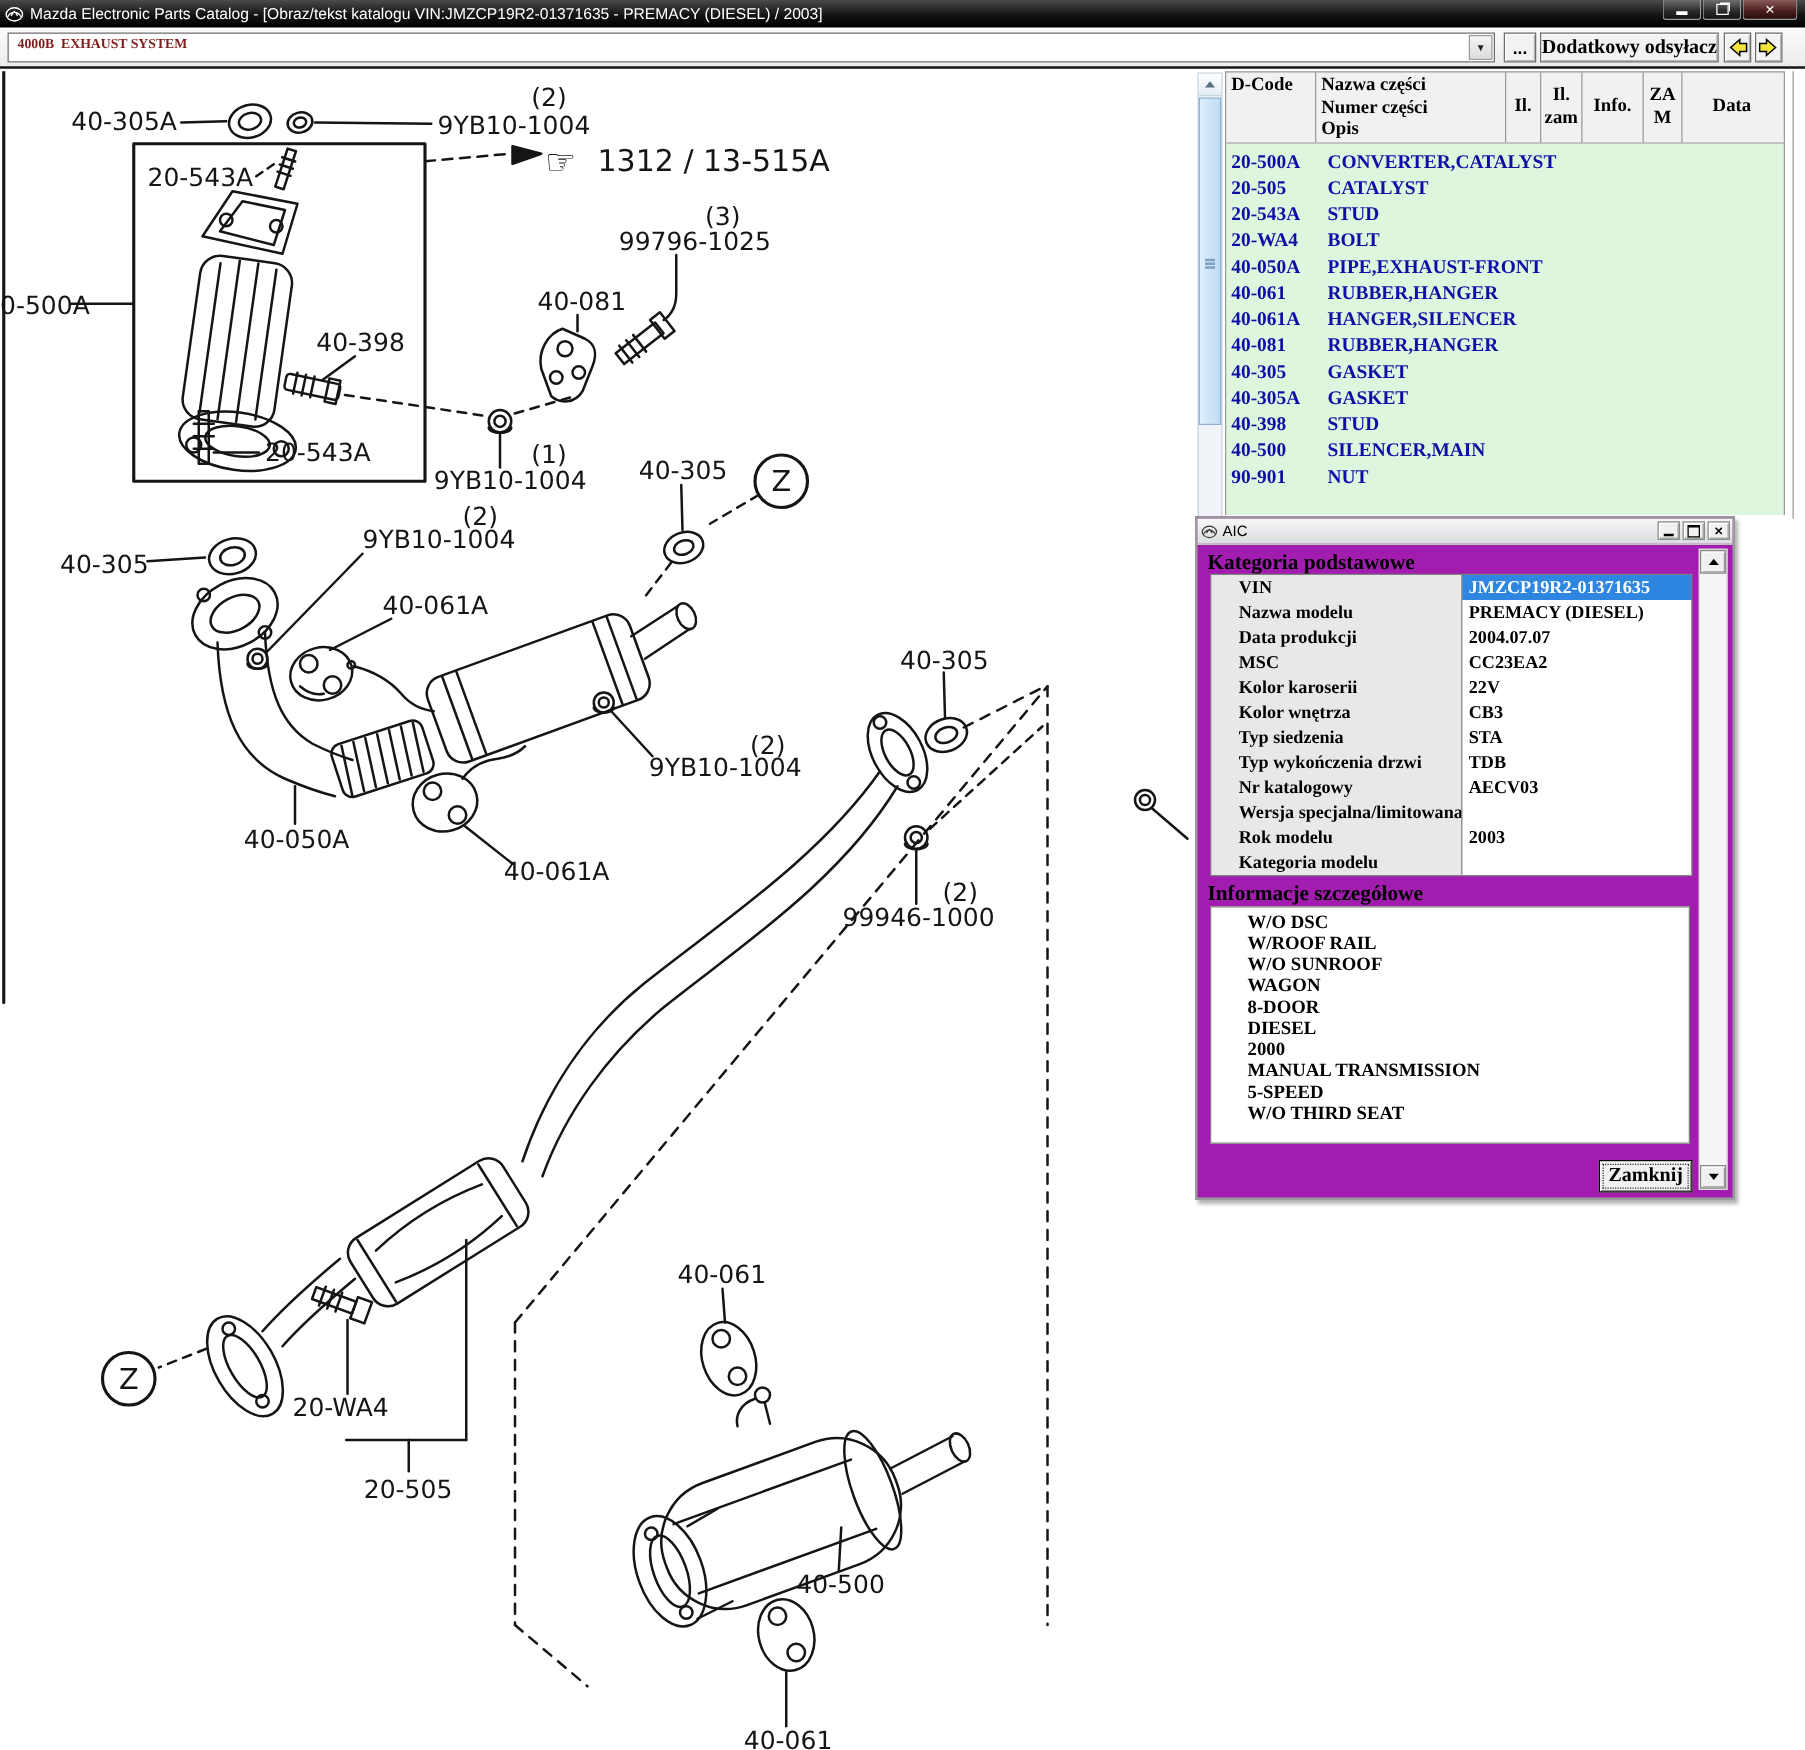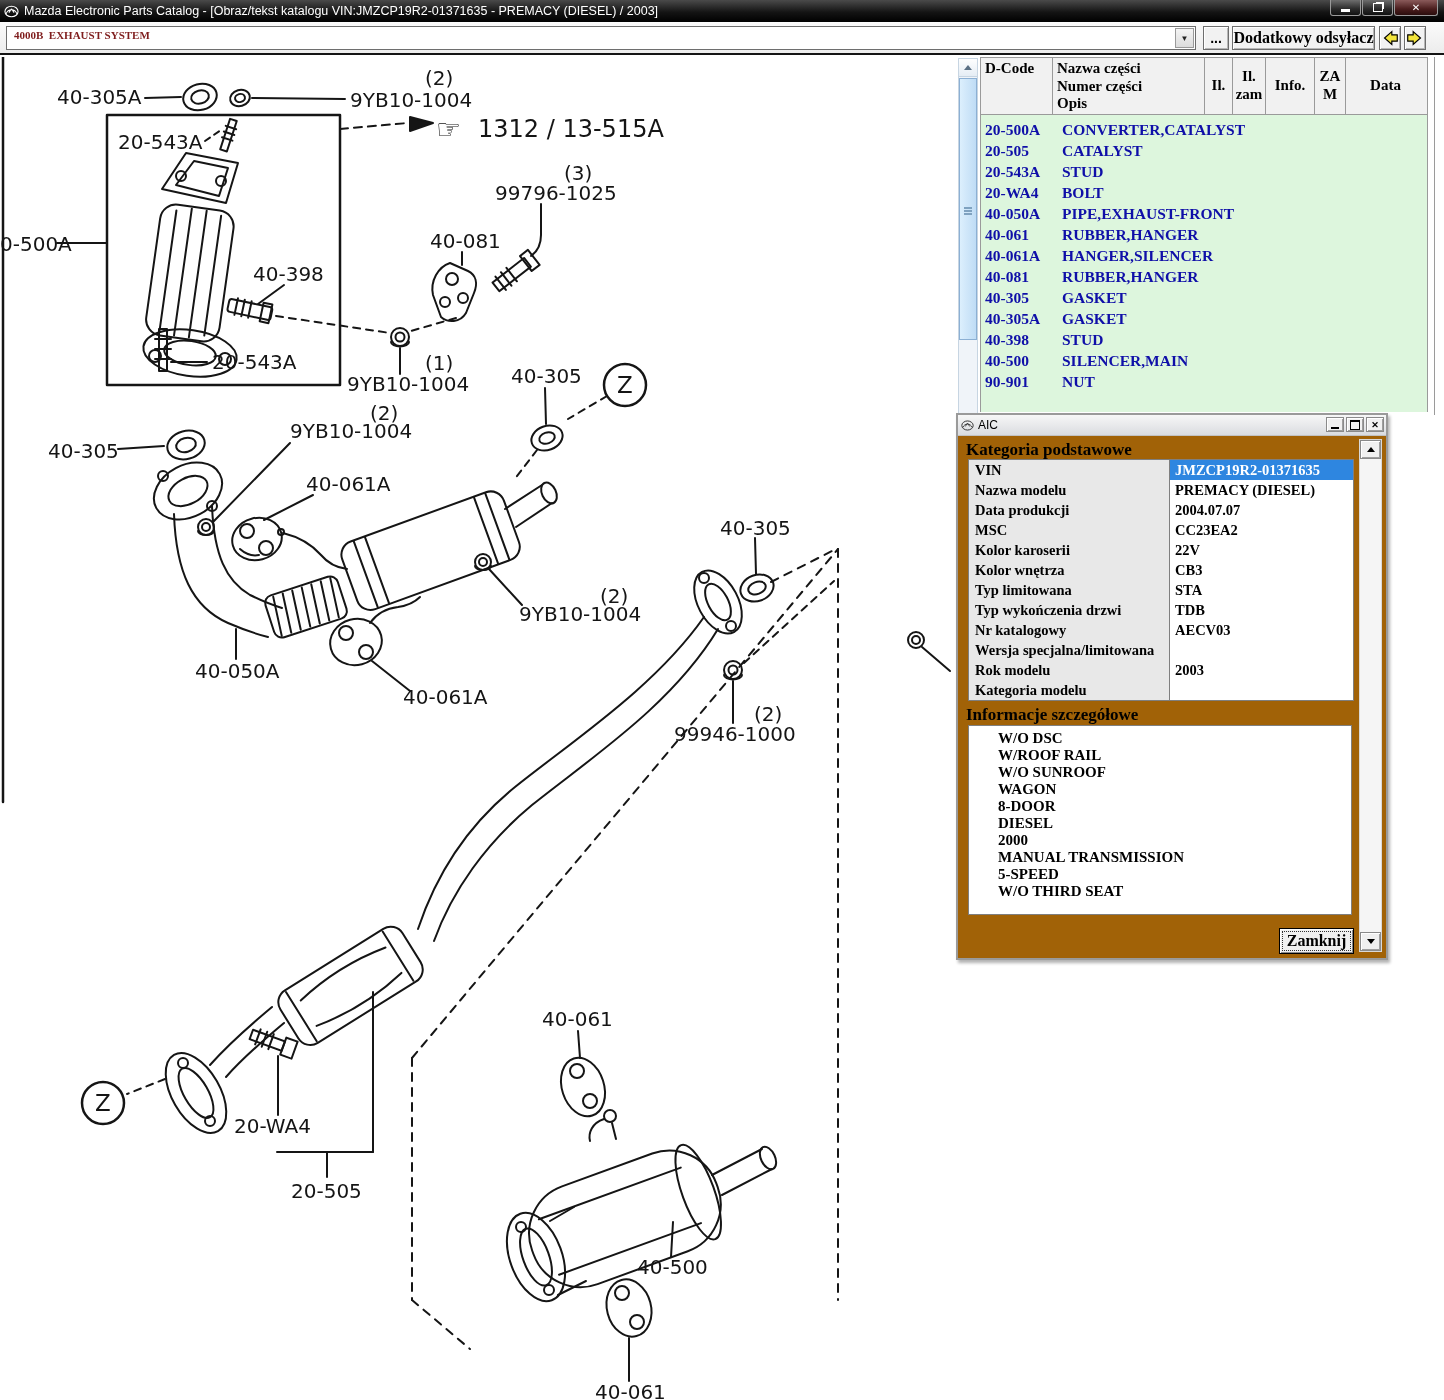--- a/index.html
+++ b/index.html
@@ -59,40 +59,40 @@
   .hcell:last-child{border-right:none;}
   .hcell.ctr{display:flex;align-items:center;justify-content:center;text-align:center;padding:0;}
   .pt-body{background:#DDF6DD;border-left:1px solid #9a9a9a;border-right:1px solid #9a9a9a;
     height:297px;padding-top:4px;box-sizing:border-box;}
   .prow{display:flex;height:21px;align-items:center;font-family:"Liberation Serif",serif;
     font-weight:bold;font-size:15.5px;color:#0F0FA8;cursor:pointer;}
   .prow .code{width:77px;padding-left:4px;flex:0 0 auto;}
   .prow .pname{flex:1;}
   .redge{position:absolute;left:478px;top:0;width:1px;height:358px;background:#9a9a9a;}
   
-  .dialog{position:absolute;left:956px;top:413px;width:432px;height:547px;background:#a16207;
+  .dialog{position:absolute;left:956px;top:413px;width:432px;height:547px;background:#a21caf;
     border:2px solid #9a9a9a;box-sizing:border-box;box-shadow:2px 3px 3px rgba(0,0,0,.3);z-index:7;}
   .dtitle{position:absolute;left:0;top:0;right:0;height:20px;background:linear-gradient(#F7F7F7,#DADCE0);
     border-bottom:1px solid #c2c2c2;display:flex;align-items:center;}
   .dtitle .dicon{width:13px;height:13px;margin:0 4px 0 3px;}
   .dtitle .dtext{font-size:12px;color:#000;}
   .dbtns{position:absolute;right:2px;top:2px;display:flex;gap:2px;}
   .dbtn{width:18px;height:15px;background:#F1F1F1;border:1px solid #8a8a8a;
     box-shadow:inset 1px 1px 0 #fff,inset -1px -1px 0 #9f9f9f;box-sizing:border-box;
     display:flex;align-items:center;justify-content:center;font-size:9px;font-weight:bold;color:#000;}
   .g-dmin{width:8px;height:2px;background:#000;margin-top:6px;}
   .g-dmax{width:8px;height:7px;border:1px solid #000;border-top-width:2px;}
   .dheading{position:absolute;left:8px;font-family:"Liberation Serif",serif;font-weight:bold;
     font-size:17px;color:#000;}
   .dh1{top:25px;} .dh2{top:290px;}
   .infotable{position:absolute;left:10px;top:44px;width:384px;border:1px solid #7f7f7f;}
   .irow{display:flex;height:20px;}
   .ilabel{width:201px;background:#E8E8E8;border-right:1px solid #7f7f7f;box-sizing:border-box;
     font-family:"Liberation Serif",serif;font-weight:bold;font-size:14.5px;line-height:20px;
-    padding-left:6px;white-space:nowrap;overflow:hidden;}
+    padding-left:22px;white-space:nowrap;overflow:hidden;}
   .ivalue{flex:1;background:#fff;font-family:"Liberation Serif",serif;font-weight:bold;
     font-size:14.5px;line-height:20px;padding-left:5px;white-space:nowrap;overflow:hidden;}
   .ivalue.hl{background:#2E86E0;color:#fff;}
   .listbox{position:absolute;left:10px;top:310px;width:384px;height:190px;background:#fff;
     border:1px solid #7f7f7f;box-sizing:border-box;padding:4px 0 0 6px;overflow:hidden;}
   .dline{font-family:"Liberation Serif",serif;font-weight:bold;font-size:15px;line-height:17px;color:#000;margin-left:23px;}
   .zk{position:absolute;left:321px;top:513px;width:75px;height:26px;background:#F0F0F0;
     border:1px solid #000;box-shadow:inset 1px 1px 0 #fff,inset -1px -1px 0 #8a8a8a;box-sizing:border-box;
     font-family:"Liberation Serif",serif;font-weight:bold;font-size:16px;display:flex;align-items:center;
     justify-content:center;outline:1px dotted #333;outline-offset:-4px;}
@@ -550,21 +550,21 @@
       </div>
       <div class="irow">
         <div class="ilabel">Kolor karoserii</div>
         <div class="ivalue">22V</div>
       </div>
       <div class="irow">
         <div class="ilabel">Kolor wnętrza</div>
         <div class="ivalue">CB3</div>
       </div>
       <div class="irow">
-        <div class="ilabel">Typ limitowana</div>
+        <div class="ilabel">Typ siedzenia</div>
         <div class="ivalue">STA</div>
       </div>
       <div class="irow">
         <div class="ilabel">Typ wykończenia drzwi</div>
         <div class="ivalue">TDB</div>
       </div>
       <div class="irow">
         <div class="ilabel">Nr katalogowy</div>
         <div class="ivalue">AECV03</div>
       </div>

